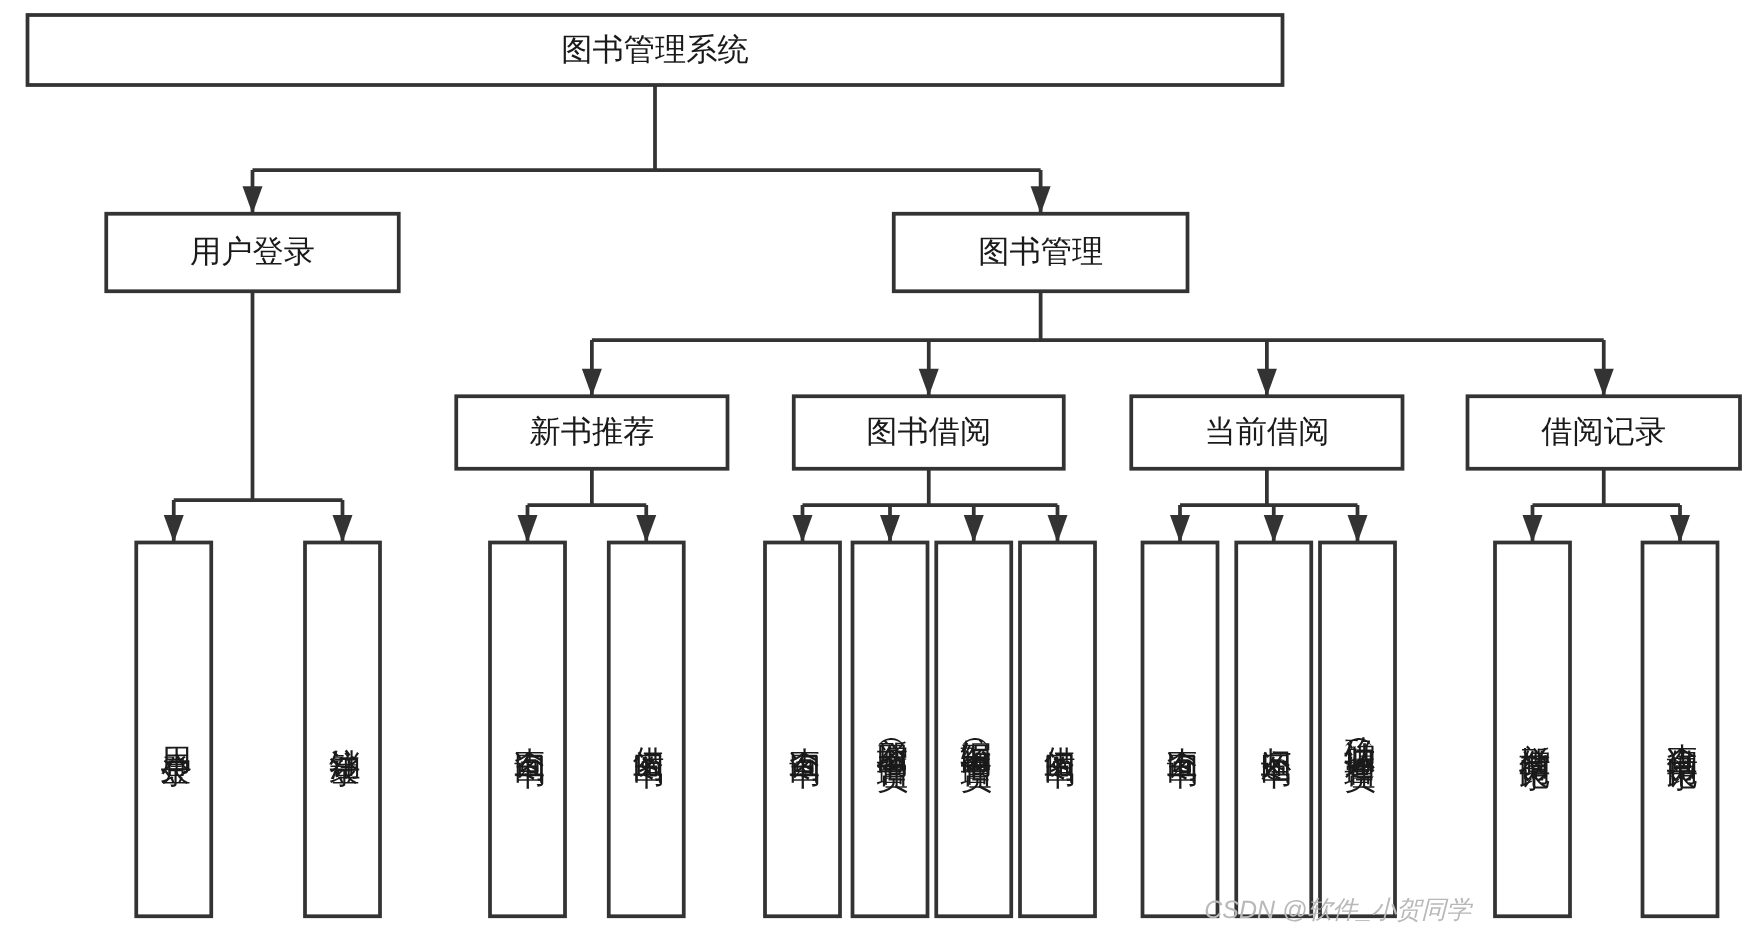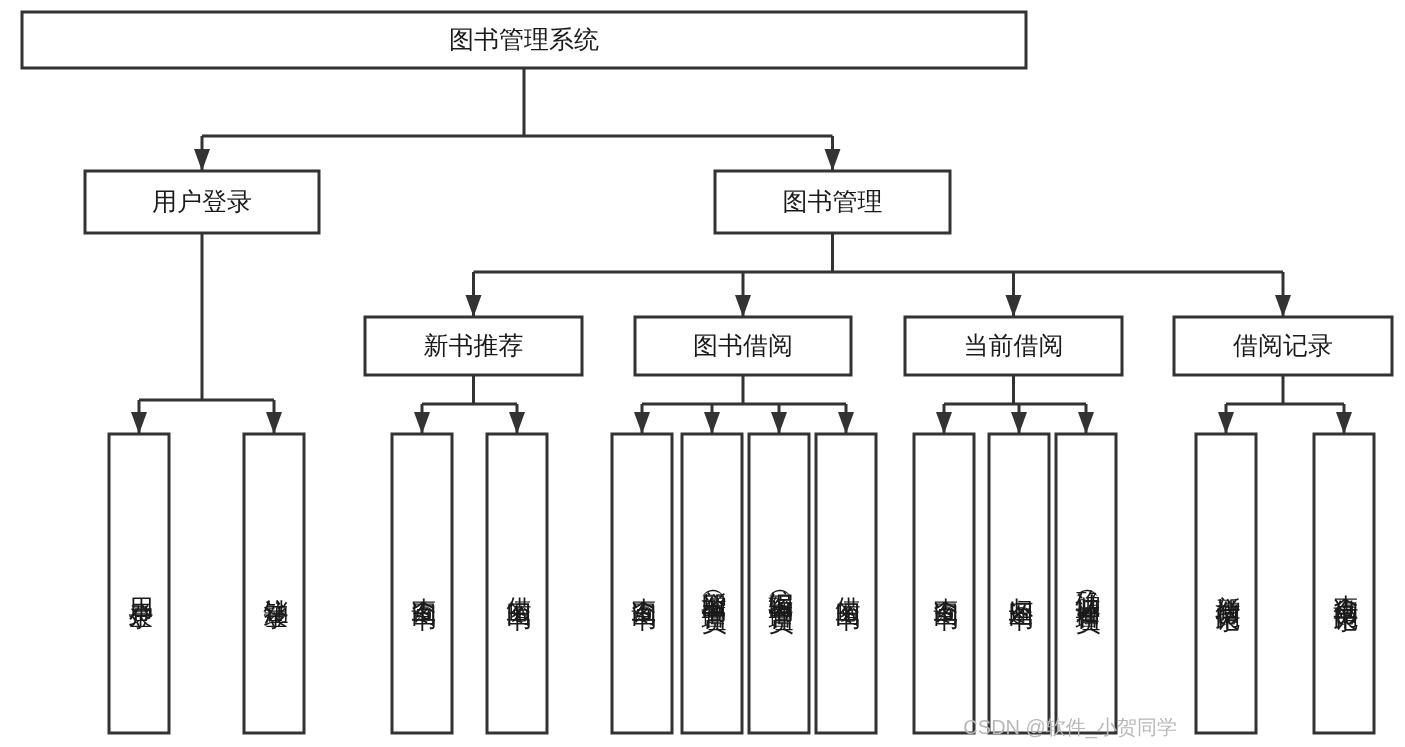--- a/index.html
+++ b/index.html
@@ -57,20 +57,21 @@
   .watermark-text {
     position: absolute;
     right: 8px;
     bottom: 6px;
     font-family: "Liberation Sans", "DejaVu Sans", sans-serif;
     font-size: 20px;
     color: #b8b8b8;
     white-space: nowrap;
     user-select: none;
     pointer-events: none;
+    font-style: italic;
   }
 </style>
 </head>
 <body>
 
 <div id="diagram-root">
   <svg id="flow" viewBox="0 0 1405 747" xmlns="http://www.w3.org/2000/svg">
     <g id="edge-layer">
         <line x1="520" y1="68" x2="520" y2="136" class="edge-line"></line>
         <line x1="198" y1="136" x2="828.5" y2="136" class="edge-line"></line>

